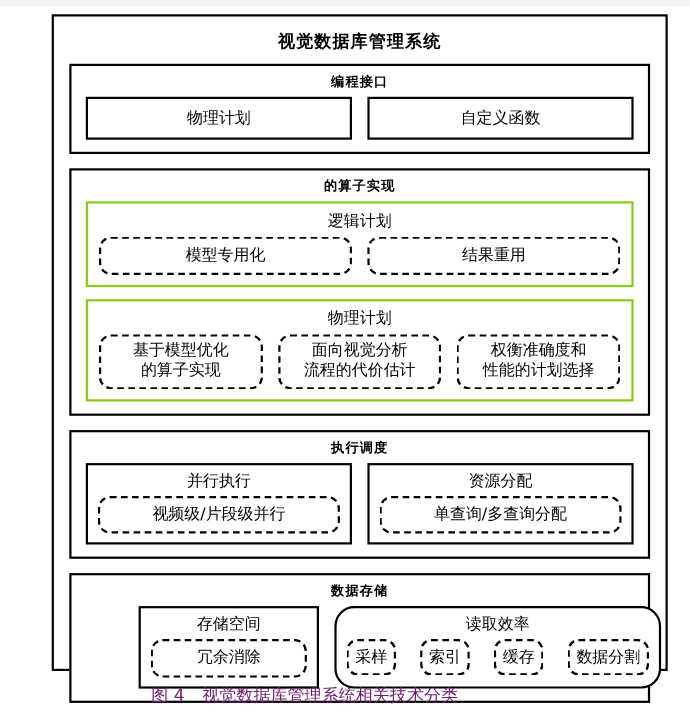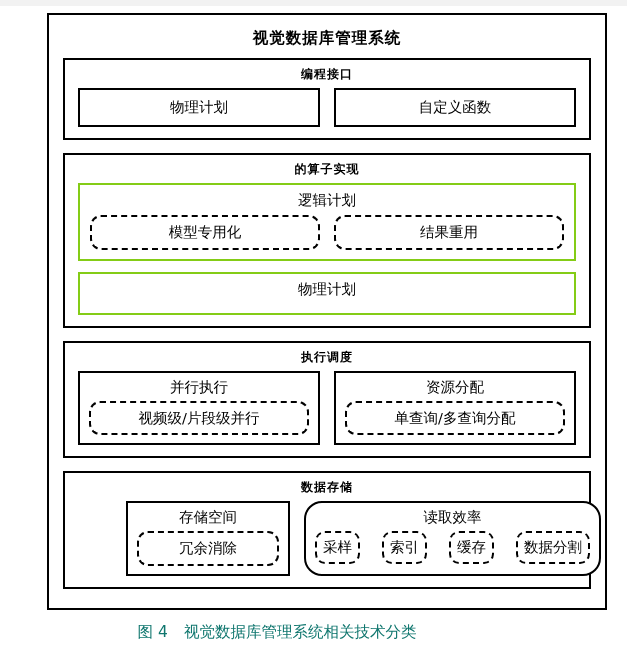--- a/index.html
+++ b/index.html
@@ -141,21 +141,21 @@
   .chip.wide { flex: 1.55; }
   .chip.narrow { flex: 1; }
   
   .caption {
     position: absolute;
     left: 0;
     top: 622px;
     width: 554px;
     text-align: center;
     font-size: 15.5px;
-    color: #0f766e;
+    color: #701a75;
   }
   .caption .cap-gap { display: inline-block; width: 16px; }
 </style>
 </head>
 <body>
 
 <div class="top-strip"></div>
 
 <div class="diagram">
 
@@ -175,20 +175,34 @@
     <div class="group">
       <div class="group-title">逻辑计划</div>
       <div class="dashrow">
         <div class="dashbox">模型专用化</div>
         <div class="dashbox">结果重用</div>
       </div>
     </div>
 
     <div class="group">
       <div class="group-title">物理计划</div>
+      <div class="dashrow">
+        <div class="dashbox two-line">
+          <div>基于模型优化</div>
+          <div>的算子实现</div>
+        </div>
+        <div class="dashbox two-line">
+          <div>面向视觉分析</div>
+          <div>流程的代价估计</div>
+        </div>
+        <div class="dashbox two-line">
+          <div>权衡准确度和</div>
+          <div>性能的计划选择</div>
+        </div>
+      </div>
     </div>
   </div>
 
   <div class="section">
     <div class="section-title">执行调度</div>
     <div class="rowbox">
       <div class="pairbox">
         <div class="pair-title">并行执行</div>
         <div class="dashrow">
           <div class="dashbox">视频级/片段级并行</div>

